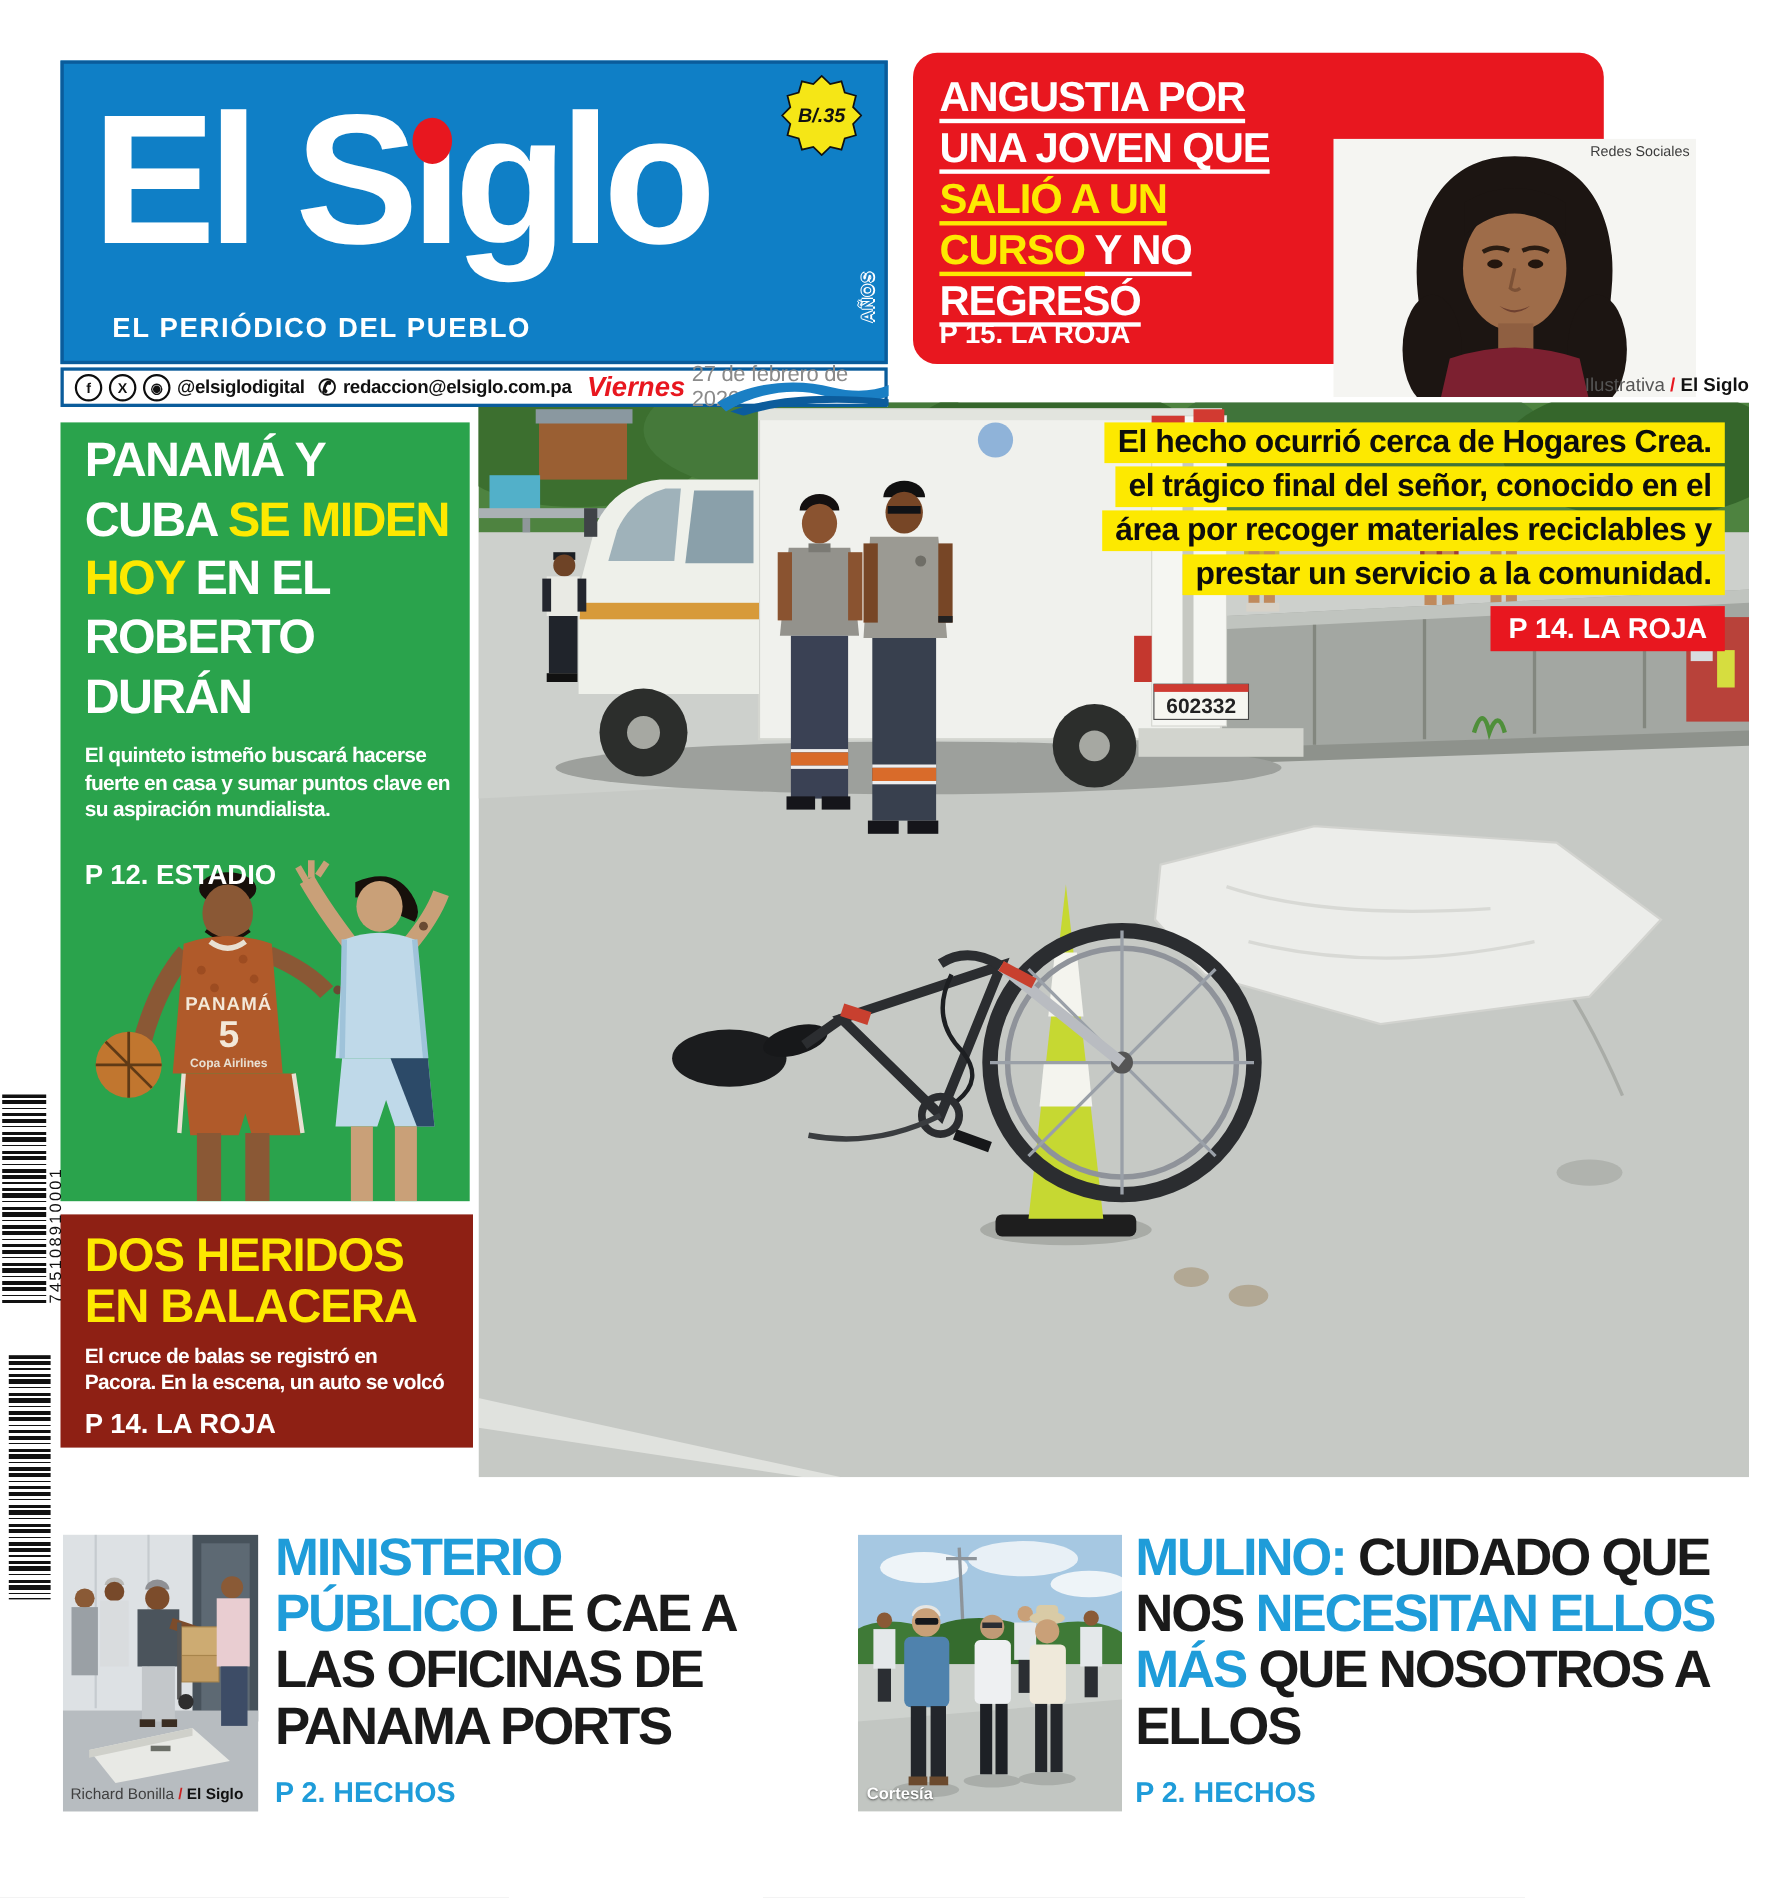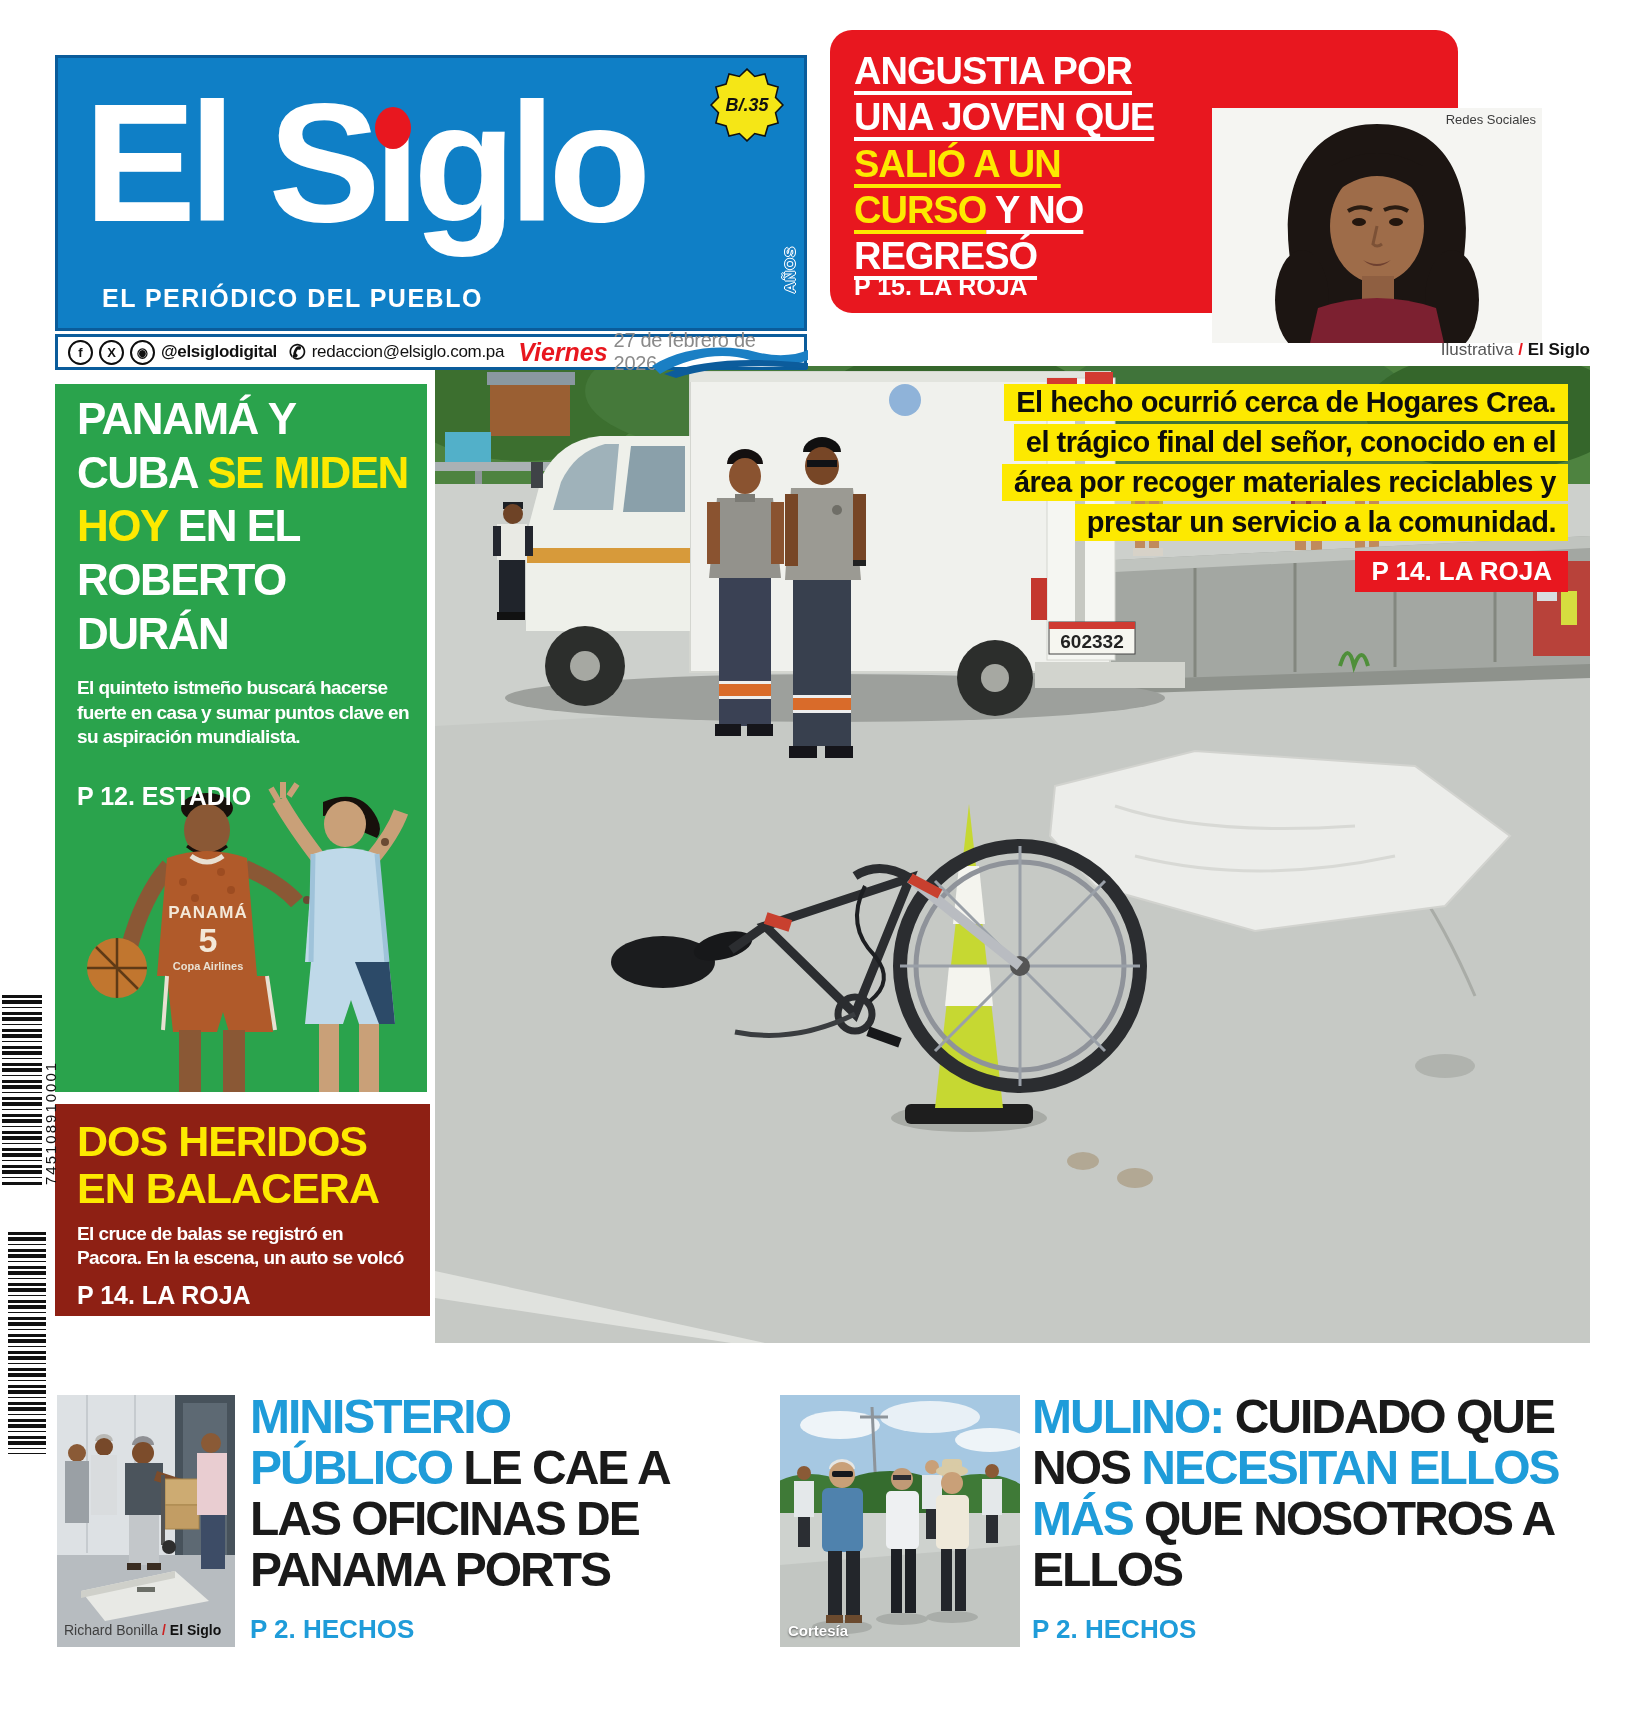--- a/index.html
+++ b/index.html
@@ -29,26 +29,26 @@
   .anniv svg{position:absolute;left:0;bottom:6px;}
 
   
   .socialbar{left:55px;top:334px;width:752px;height:36px;background:#fff;
              border:3px solid #0a5c9b;box-sizing:border-box;display:flex;align-items:center;
              padding:0 10px;gap:6px;z-index:3;}
   .sicon{display:inline-flex;align-items:center;justify-content:center;width:21px;height:21px;
          border:2.5px solid #0d0d0d;border-radius:50%;font-size:13px;font-weight:700;flex:0 0 auto;}
   .handle{font-size:17px;font-weight:700;letter-spacing:-0.3px;}
   .phoneglyph{font-size:20px;font-weight:700;margin-left:6px;}
-  .email{font-size:17px;font-weight:400;letter-spacing:-0.3px;}
+  .email{font-size:17px;font-weight:700;letter-spacing:-0.3px;}
   .dayname{font-size:25px;font-weight:700;font-style:italic;color:#e8171f;margin-left:8px;}
   .dateline{font-size:20px;color:#8a8a8a;letter-spacing:-0.3px;}
 
   
-  .topstory{left:830px;top:30px;width:628px;height:283px;background:#e8171f;border-radius:22px;}
+  .topstory{left:830px;top:48px;width:628px;height:283px;background:#e8171f;border-radius:22px;}
   .topstory .hl{position:absolute;left:24px;top:18px;width:332px;font-size:38px;font-weight:700;
         line-height:1.22;letter-spacing:-1px;color:#fff;}
   .topstory .hl span{text-decoration:underline;text-decoration-thickness:3.5px;text-underline-offset:7px;}
   .topstory .hl .yel{color:#fde900;}
   .topstory .kick{position:absolute;left:24px;bottom:12px;font-size:25px;font-weight:700;color:#fff;}
   .topstory .photo{position:absolute;left:382px;top:38px;width:330px;height:235px;overflow:hidden;margin-top:40px;}
   .topstory .photo svg{display:block;width:100%;height:100%;}
   .photo-credit-sm{position:absolute;top:4px;right:6px;font-size:13px;color:#3c3c3c;}
 
   

